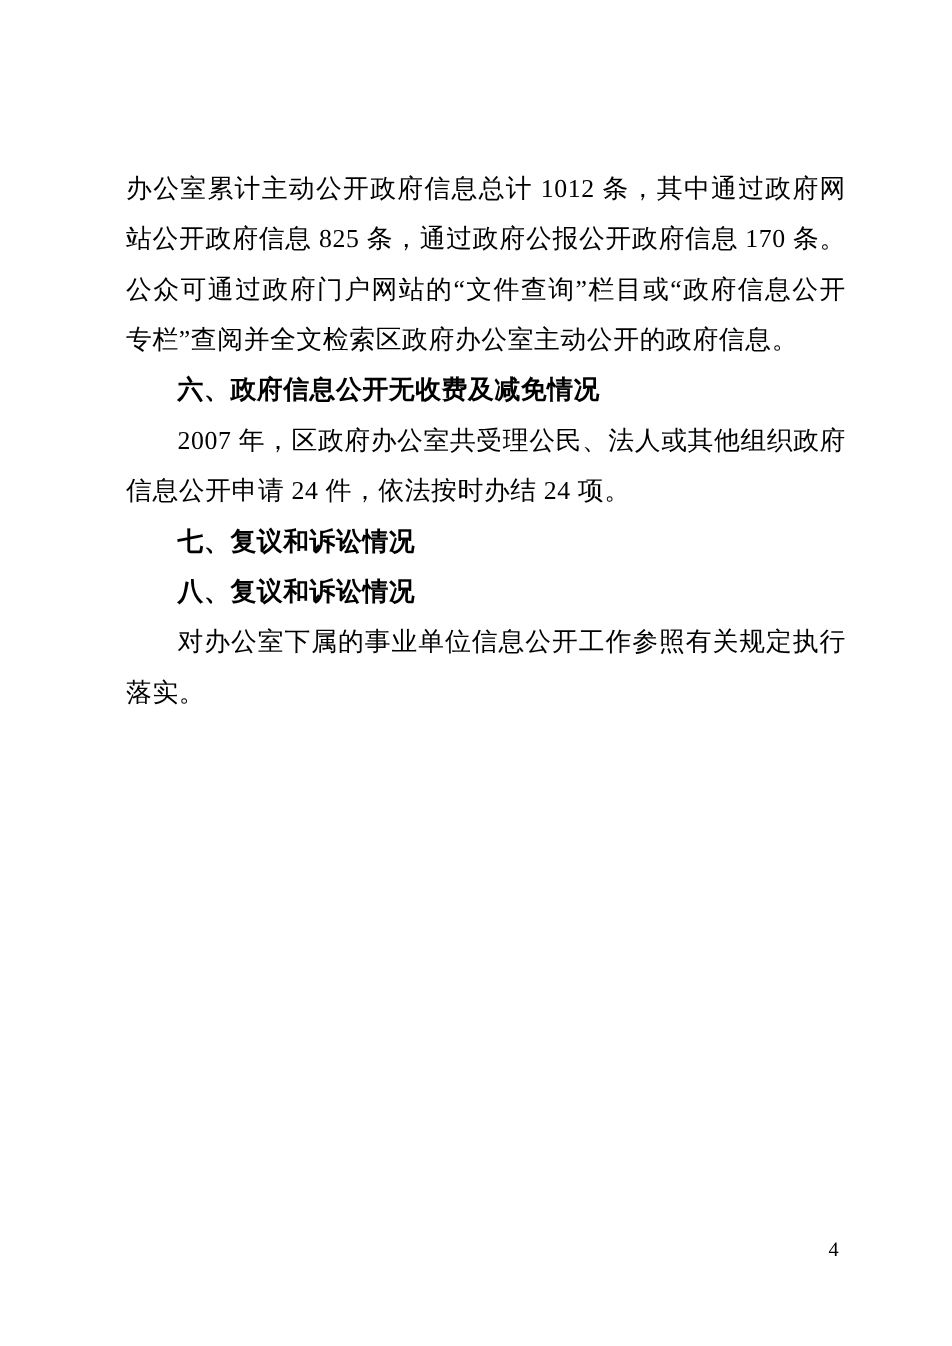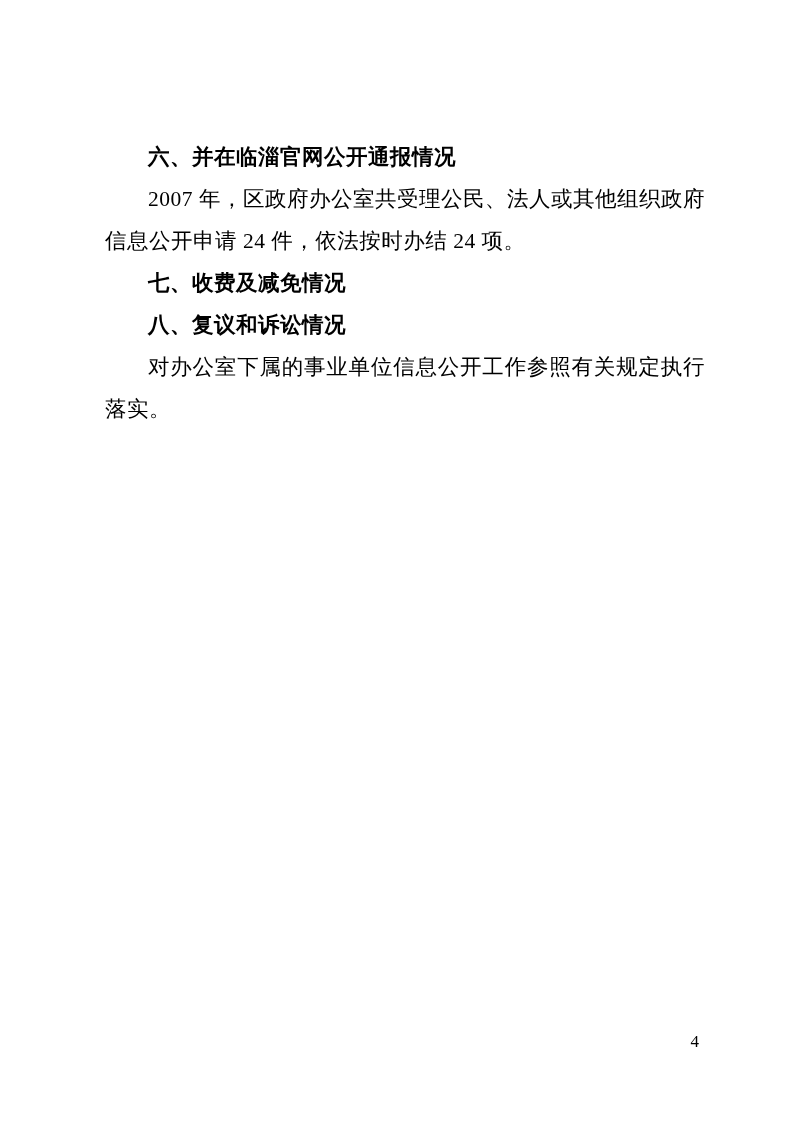--- a/index.html
+++ b/index.html
@@ -49,20 +49,21 @@
     line-height: 22px;
     font-family: "Liberation Serif", "DejaVu Serif", serif;
     color: #000000;
   }
 </style>
 </head>
 <body>
 
 <div class="page">
   <div class="content">
-    <p class="heading">六、并在临淄官网公开通报情况</p>
+    <p class="para no-indent">办公室累计主动公开政府信息总计 1012 条，其中通过政府网站公开政府信息 825 条，通过政府公报公开政府信息 170 条。公众可通过政府门户网站的“文件查询”栏目或“政府信息公开专栏”查阅并全文检索区政府办公室主动公开的政府信息。</p>
+    <p class="heading">六、政府信息公开无收费及减免情况</p>
     <p class="para">2007 年，区政府办公室共受理公民、法人或其他组织政府信息公开申请 24 件，依法按时办结 24 项。</p>
-    <p class="heading">七、收费及减免情况</p>
+    <p class="heading">七、复议和诉讼情况</p>
     <p class="heading">八、复议和诉讼情况</p>
     <p class="para">对办公室下属的事业单位信息公开工作参照有关规定执行落实。</p>
   </div>
   <div class="page-number">4</div>
 </div>
 
 </body></html>

